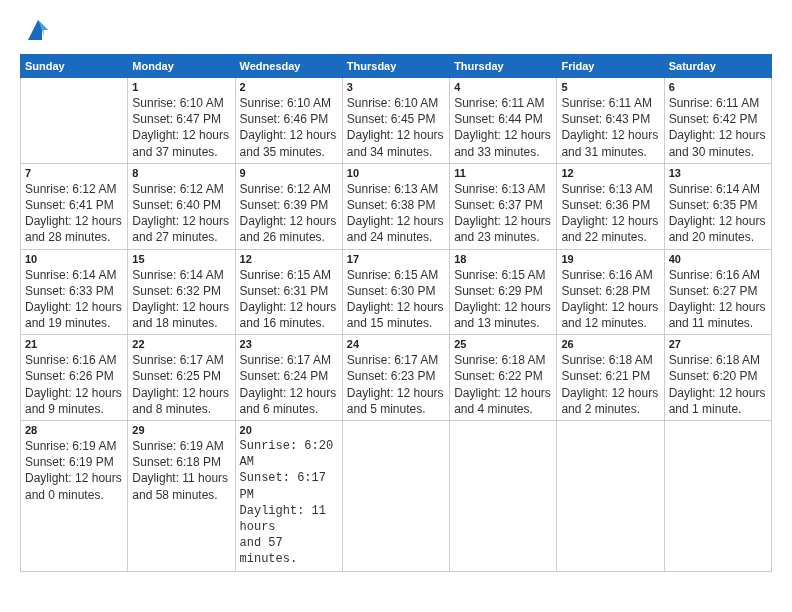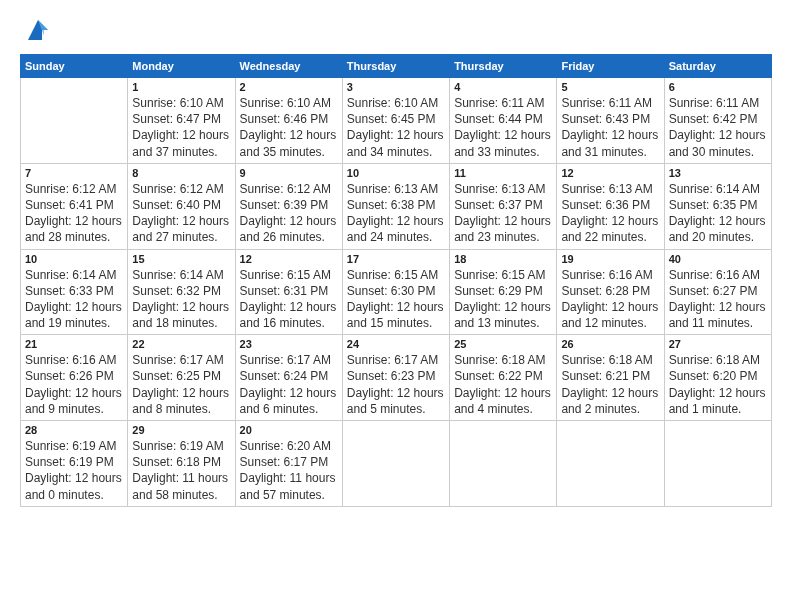--- a/index.html
+++ b/index.html
@@ -335,21 +335,21 @@
           </td>
           <td>
             <span class="day-num">29</span>
             <div class="day-info" style="white-space: pre-line;">Sunrise: 6:19 AM
 Sunset: 6:18 PM
 Daylight: 11 hours
 and 58 minutes.</div>
           </td>
           <td>
             <span class="day-num">20</span>
-            <div class="day-info" style="white-space: pre-line;">Sunrise: 6:20 AM
+            <div class="day-info" style="white-space: pre-line; font-family: Liberation Mono, monospace;">Sunrise: 6:20 AM
 Sunset: 6:17 PM
 Daylight: 11 hours
 and 57 minutes.</div>
           </td>
           <td class="empty"></td>
           <td class="empty"></td>
           <td class="empty"></td>
           <td class="empty"></td>
         </tr>
       </tbody>

